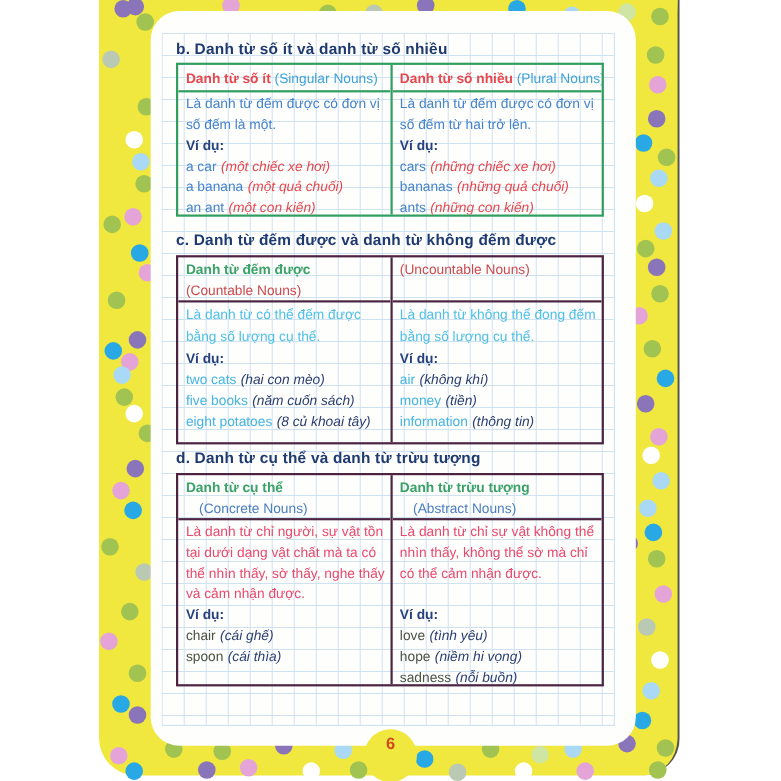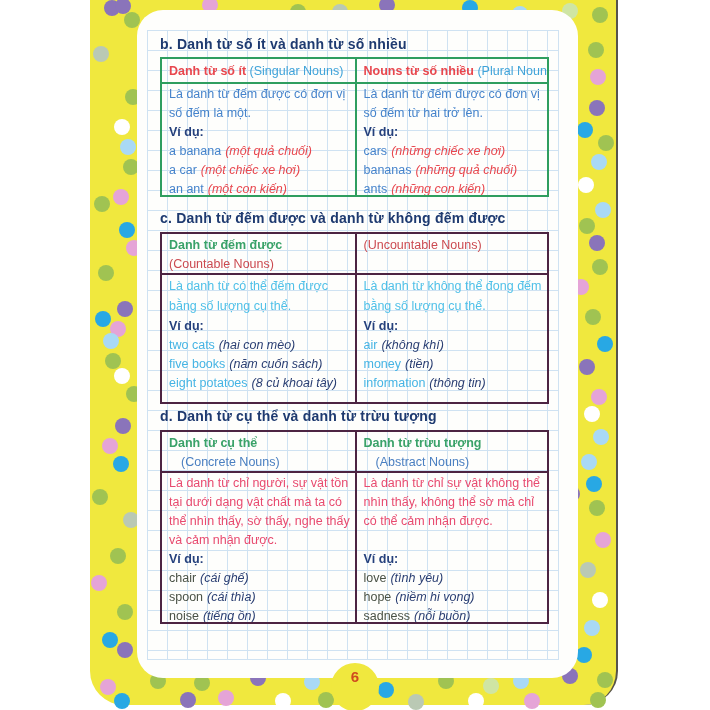--- a/index.html
+++ b/index.html
@@ -165,28 +165,28 @@
 
     <div class="tbl" id="table-b">
       <div class="col">
         <div class="hdr">
           <span class="hvn">Danh từ số ít</span>
           <span class="hen">(Singular Nouns)</span>
         </div>
         <div class="bod">
           <div class="def">Là danh từ đếm được có đơn vị số đếm là một.</div>
           <div class="vidu">Ví dụ:</div>
+          <div class="ex"><span class="term">a car</span><span class="tr">(một chiếc xe hơi)</span></div>
           <div class="ex"><span class="term">a banana</span><span class="tr">(một quả chuối)</span></div>
-          <div class="ex"><span class="term">a car</span><span class="tr">(một chiếc xe hơi)</span></div>
           <div class="ex"><span class="term">an ant</span><span class="tr">(một con kiến)</span></div>
         </div>
       </div>
       <div class="col">
         <div class="hdr">
-          <span class="hvn">Nouns từ số nhiều</span>
+          <span class="hvn">Danh từ số nhiều</span>
           <span class="hen">(Plural Nouns)</span>
         </div>
         <div class="bod">
           <div class="def">Là danh từ đếm được có đơn vị số đếm từ hai trở lên.</div>
           <div class="vidu">Ví dụ:</div>
           <div class="ex"><span class="term">cars</span><span class="tr">(những chiếc xe hơi)</span></div>
           <div class="ex"><span class="term">bananas</span><span class="tr">(những quả chuối)</span></div>
           <div class="ex"><span class="term">ants</span><span class="tr">(những con kiến)</span></div>
         </div>
       </div>
@@ -228,21 +228,20 @@
       <div class="col">
         <div class="hdr">
           <span class="hvn">Danh từ cụ thể</span>
           <span class="hen">(Concrete Nouns)</span>
         </div>
         <div class="bod">
           <div class="def">Là danh từ chỉ người, sự vật tồn tại dưới dạng vật chất mà ta có thể nhìn thấy, sờ thấy, nghe thấy và cảm nhận được.</div>
           <div class="vidu">Ví dụ:</div>
           <div class="ex"><span class="term">chair</span><span class="tr">(cái ghế)</span></div>
           <div class="ex"><span class="term">spoon</span><span class="tr">(cái thìa)</span></div>
-          <div class="ex"><span class="term">noise</span><span class="tr">(tiếng ồn)</span></div>
         </div>
       </div>
       <div class="col">
         <div class="hdr">
           <span class="hvn">Danh từ trừu tượng</span>
           <span class="hen">(Abstract Nouns)</span>
         </div>
         <div class="bod">
           <div class="def">Là danh từ chỉ sự vật không thể nhìn thấy, không thể sờ mà chỉ có thể cảm nhận được.</div>
           <div class="vidu">Ví dụ:</div>

